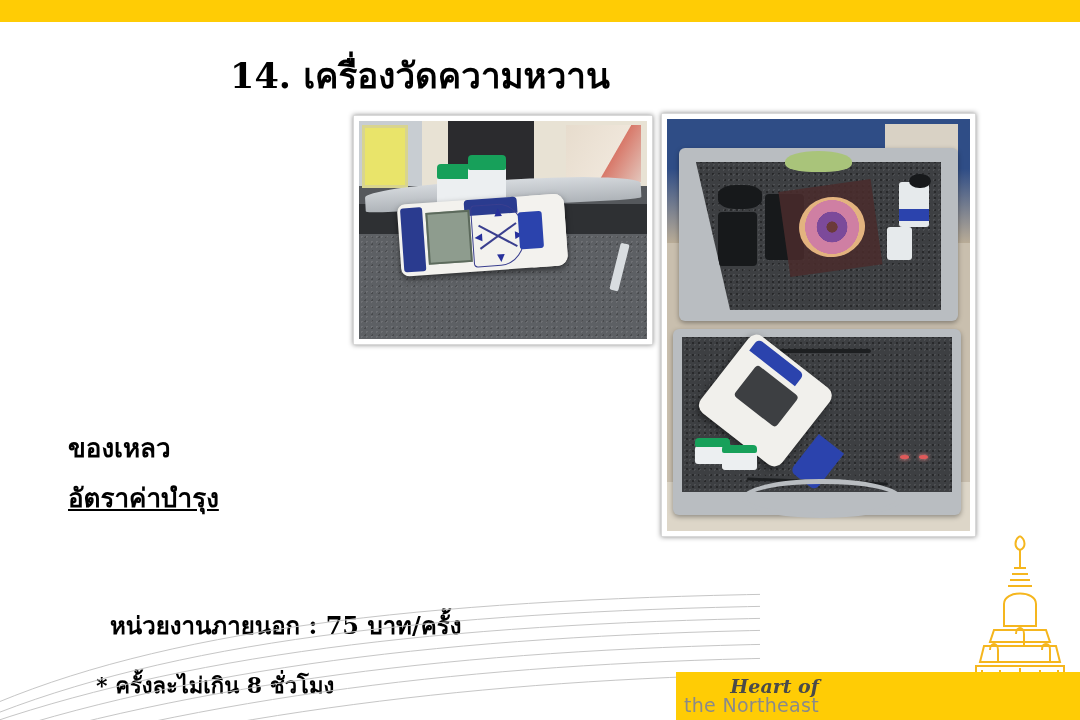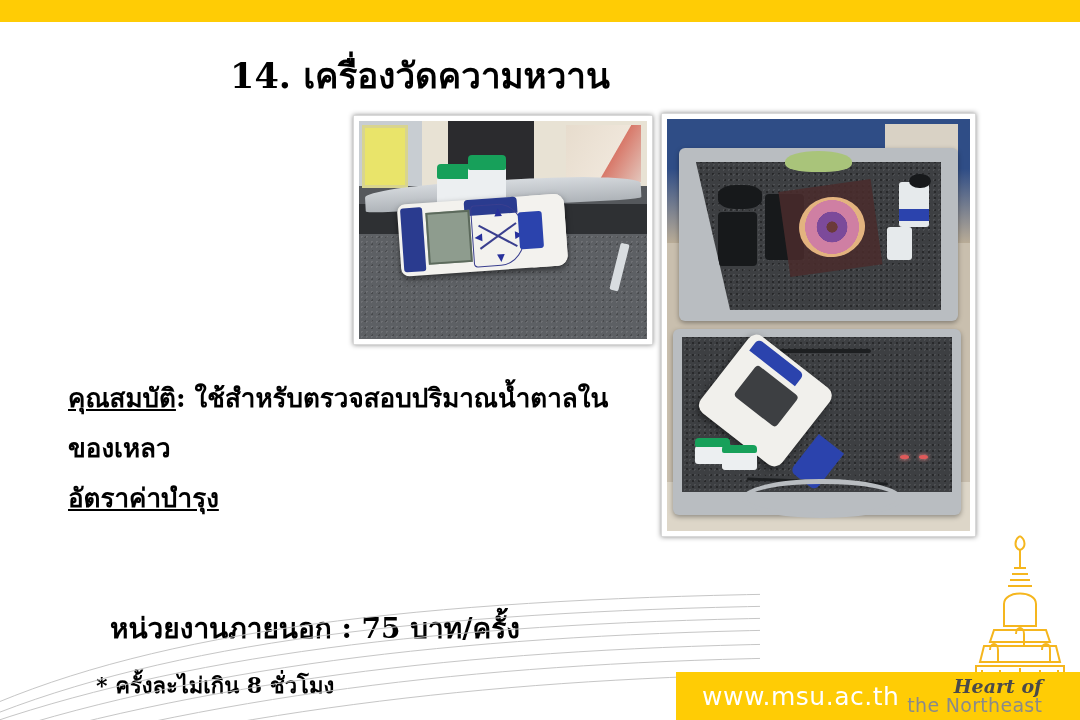--- a/index.html
+++ b/index.html
@@ -328,21 +328,21 @@
     font-family: "DejaVu Serif", "Liberation Serif", serif;
     font-weight: bold;
     color: #000000;
     white-space: nowrap;
   }
   .underline { text-decoration: underline; }
   #line-prop-1 { left: 68px; top: 377px; font-size: 26px; }
   #line-prop-2 { left: 68px; top: 427px; font-size: 26px; }
   #line-rate-heading { left: 68px; top: 477px; font-size: 26px; }
   #line-fee-internal { left: 110px; top: 546px; font-size: 24px; }
-  #line-fee-external { left: 110px; top: 606px; font-size: 28px; }
+  #line-fee-external { left: 110px; top: 606px; font-size: 24px; }
   #line-note { left: 96px; top: 668px; font-size: 22px; }
 
   
   .swoosh, .stupa {
     position: absolute;
     pointer-events: none;
   }
   .swoosh { left: 0; top: 560px; width: 760px; height: 160px; }
   .stupa  { left: 960px; top: 530px; width: 120px; height: 160px; }
 
@@ -448,23 +448,20 @@
           <div class="p2-jar2"></div>
           <div class="p2-led p2-led-a"></div>
           <div class="p2-led p2-led-b"></div>
           <div class="p2-rod2"></div>
         </div>
         <div class="p2-handle"></div>
       </div>
     </div>
   </div>
 
-  <div class="body-text" id="line-prop-1">
-    <span class="underline">คุณสมบัติ</span><span>: ใช้สำหรับตรวจสอบปริมาณน้ำตาลใน</span>
-  </div>
   <div class="body-text underline" id="line-rate-heading">อัตราค่าบำรุง</div>
   <div class="body-text" id="line-prop-2">ของเหลว</div>
   <div class="body-text" id="line-fee-external">หน่วยงานภายนอก : 75 บาท/ครั้ง</div>
   <div class="body-text" id="line-note">* ครั้งละไม่เกิน 8 ชั่วโมง</div>
 
   <div class="swoosh">
     <svg viewBox="0 0 760 160" width="760" height="160" aria-hidden="true">
       <g fill="none" stroke="#c6c6c6" stroke-width="1">
         <path d="M-20 150 C 160 70 420 40 780 34"></path>
         <path d="M-20 160 C 170 82 430 52 780 46"></path>
@@ -489,20 +486,19 @@
         <path d="M16 136 L104 136 L104 158 L16 158 Z"></path>
         <path d="M30 120 C 30 112 38 112 38 120 L38 132"></path>
         <path d="M82 120 C 82 112 90 112 90 120 L90 132"></path>
         <path d="M22 140 L22 158 M40 140 L40 158 M60 138 L60 158 M80 140 L80 158 M98 140 L98 158"></path>
         <path d="M56 104 C 56 96 64 96 64 104 L64 116"></path>
       </g>
     </svg>
   </div>
 
   <div class="footer-bar">
-    <div class="footer-url">www.msu.ac.th</div>
     <div class="footer-slogan">
       <div class="footer-heart">Heart of</div>
       <div class="footer-northeast">the Northeast</div>
     </div>
   </div>
 
 </div>
 
 </body></html>

